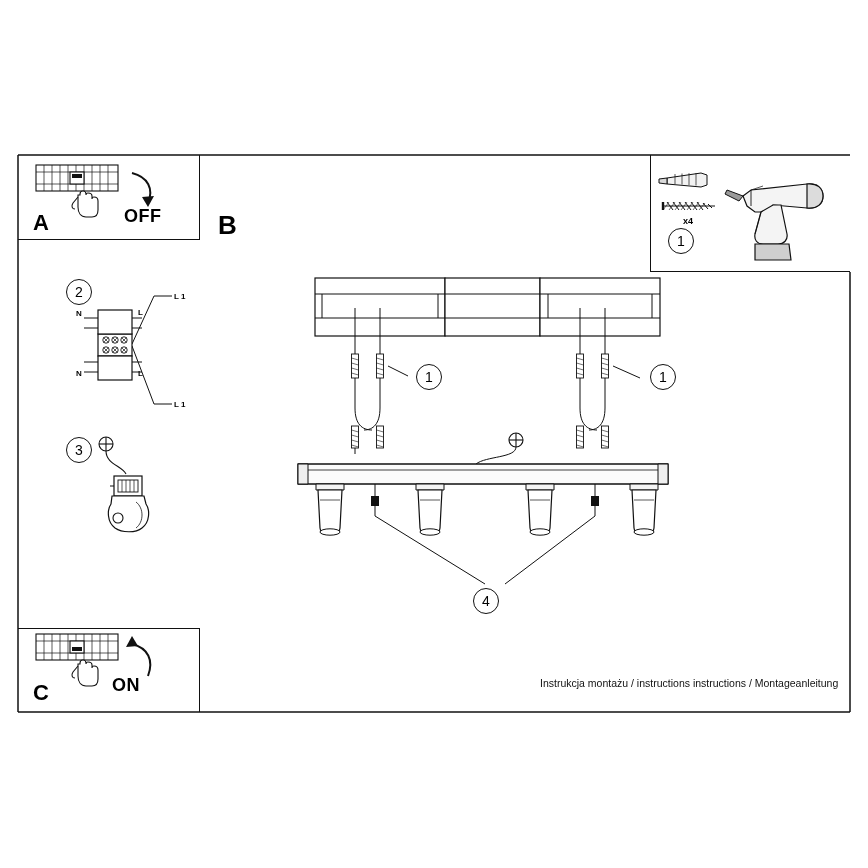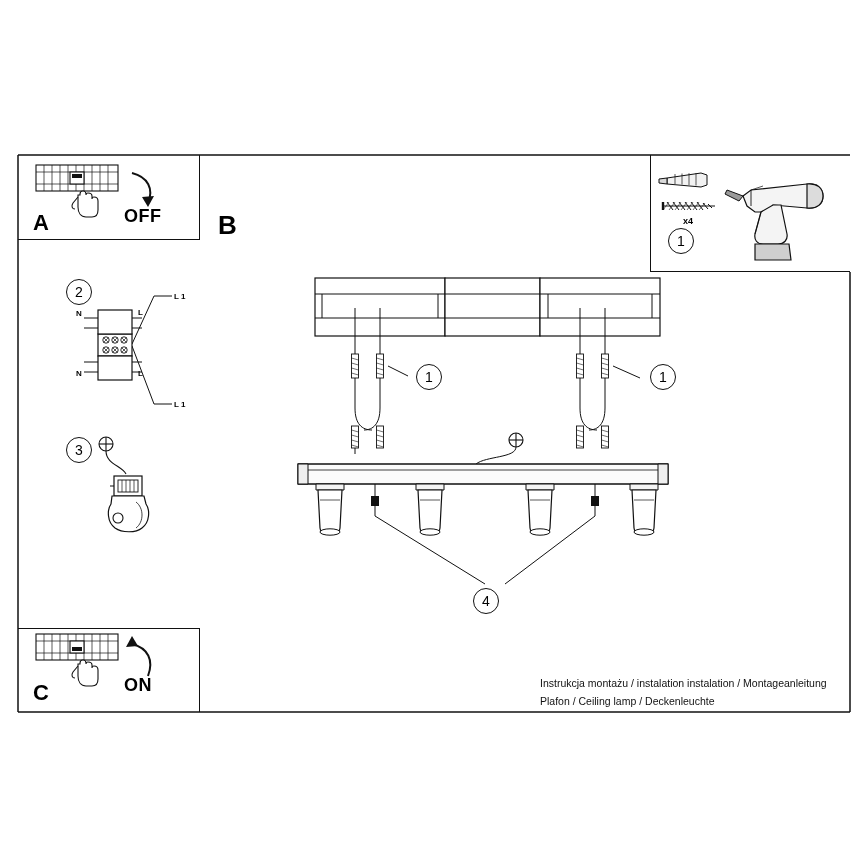--- a/index.html
+++ b/index.html
@@ -396,21 +396,21 @@
 
     <line x1="95" y1="88" x2="205" y2="156" stroke="#111" stroke-width="1"></line>
     <line x1="315" y1="88" x2="225" y2="156" stroke="#111" stroke-width="1"></line>
   </svg>
 
   <div class="abs circle-num" style="left:473px;top:588px;">4</div>
 
   <div class="abs frame-border" style="left:18px;top:628px;width:182px;height:84px;border-left:none;border-bottom:none;"></div>
 
   <div class="abs step-letter" style="left:33px;top:680px;">C</div>
-  <div class="abs word-label" style="left:124px;top:675px;">ON</div>
+  <div class="abs word-label" style="left:112px;top:675px;">ON</div>
 
   <svg class="abs" style="left:34px;top:632px;" width="150" height="72">
     <g>
       <rect x="2" y="2" width="82" height="26" fill="#fff" stroke="#111" stroke-width="1.1"></rect>
       <line x1="2" y1="9" x2="84" y2="9" stroke="#111" stroke-width="0.7"></line>
       <line x1="2" y1="21" x2="84" y2="21" stroke="#111" stroke-width="0.7"></line>
       <g stroke="#111" stroke-width="0.7">
         <line x1="10" y1="2" x2="10" y2="28"></line>
         <line x1="18" y1="2" x2="18" y2="28"></line>
         <line x1="26" y1="2" x2="26" y2="28"></line>
@@ -428,17 +428,16 @@
       <path d="M44 32 L44 44 C44 50 47 54 52 54 L58 54 C62 54 64 51 64 47 L64 38 C64 35 62 34 60 34 C59 34 58 35 58 36 L58 33 C58 31 56 30 54 30 C53 30 52 31 52 32 L52 31 C52 29 50 28 49 28 C47 28 46 29 46 31 L46 32 Z"></path>
       <path d="M44 34 L39 40 C37 43 38 46 41 46" fill="none"></path>
     </g>
     <g fill="none" stroke="#111" stroke-width="2">
       <path d="M114 44 C120 28 114 16 98 12"></path>
       <path d="M92 4 L98 14 L104 3" fill="#111" stroke="none" transform="rotate(180 98 9)"></path>
     </g>
   </svg>
 
   <div class="abs footer-text" style="left:540px;top:675px;width:300px;">
-    <div>Instrukcja montażu / instalation instalation / Montageanleitung</div>
-    <div>Plafon / Ceiling lamp / Deckenleuchte</div>
+    <div>Instrukcja montażu / instructions instructions / Montageanleitung</div>
   </div>
 
 </div>
 
 </body></html>

